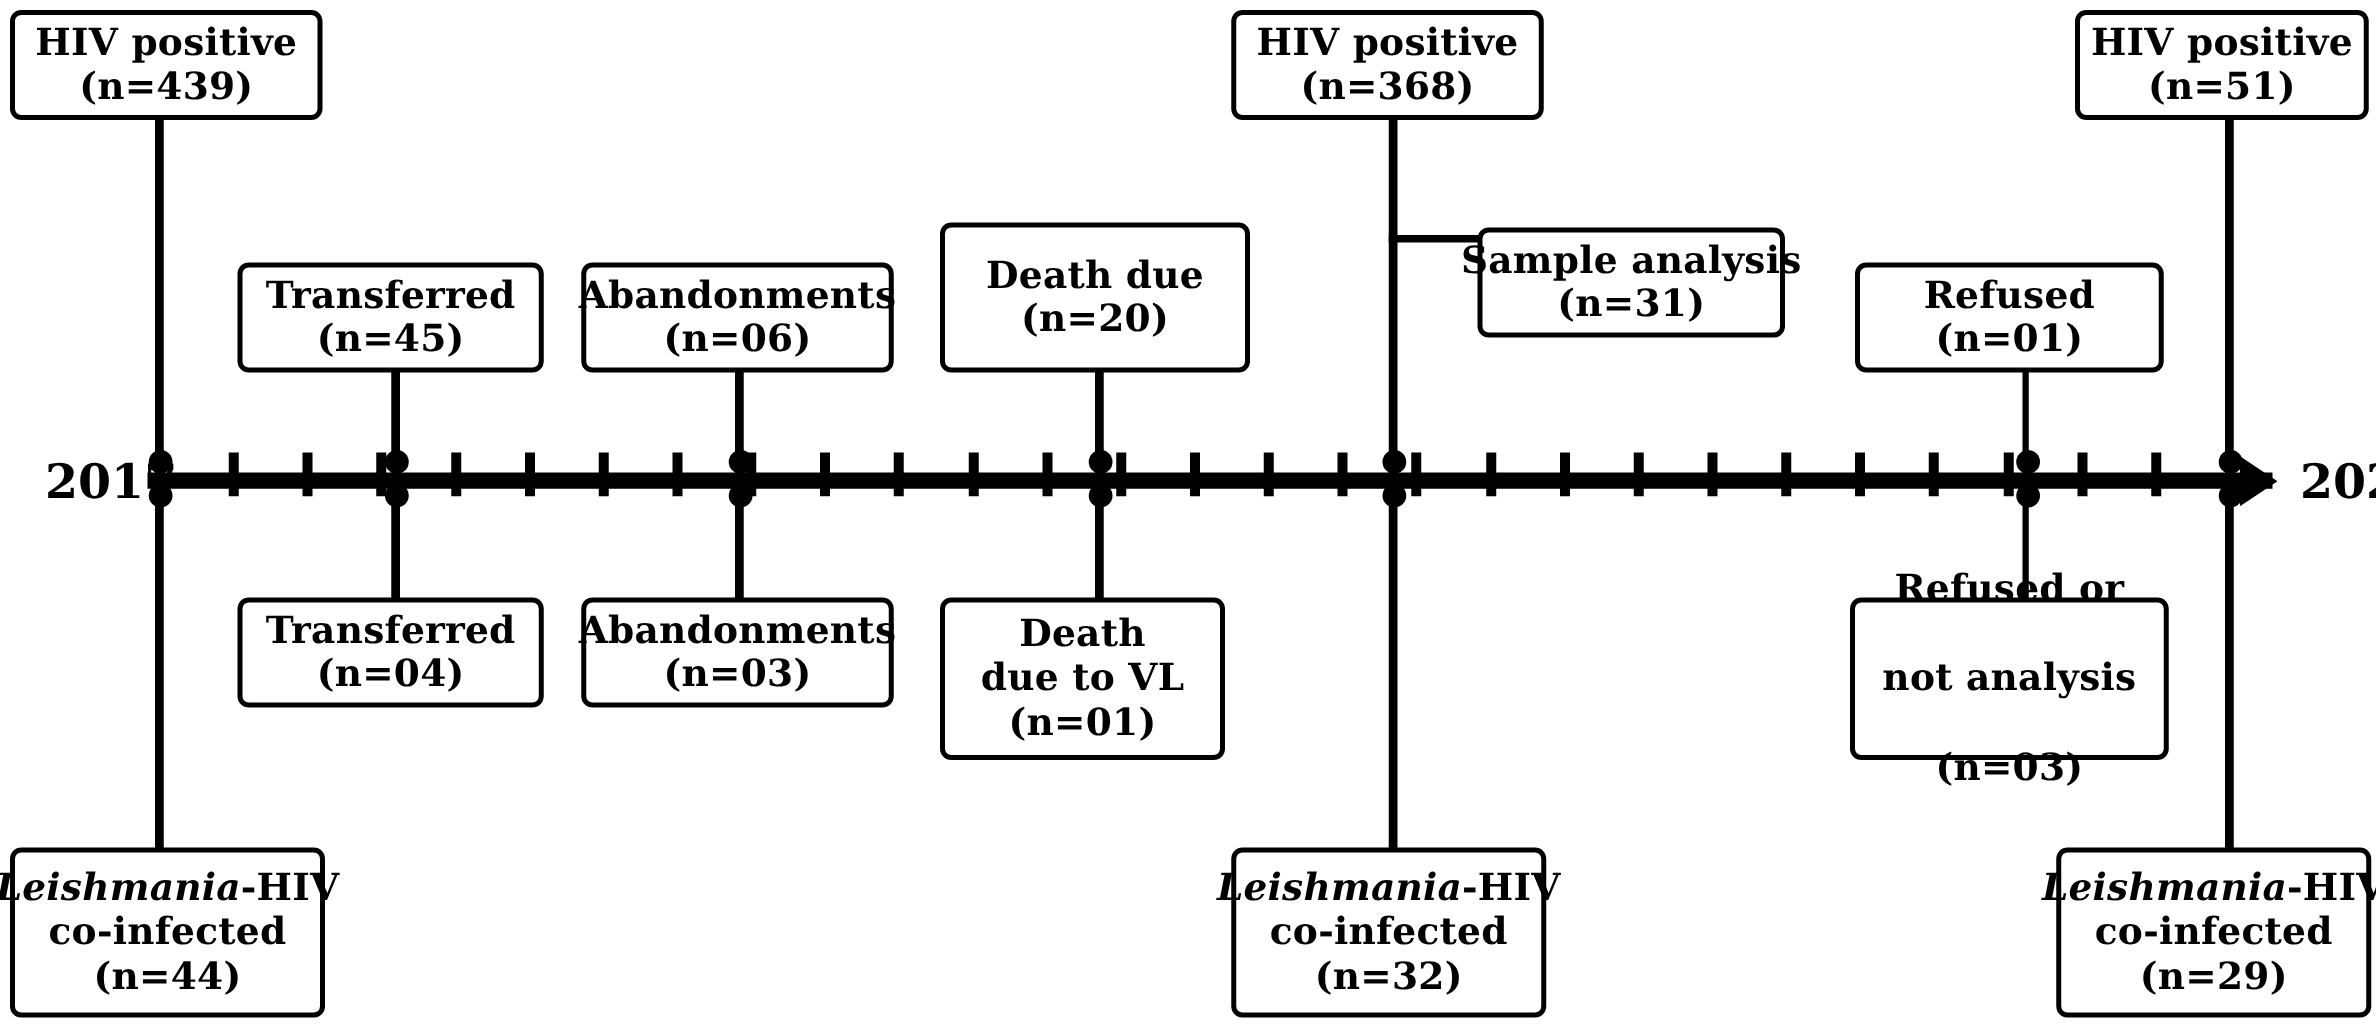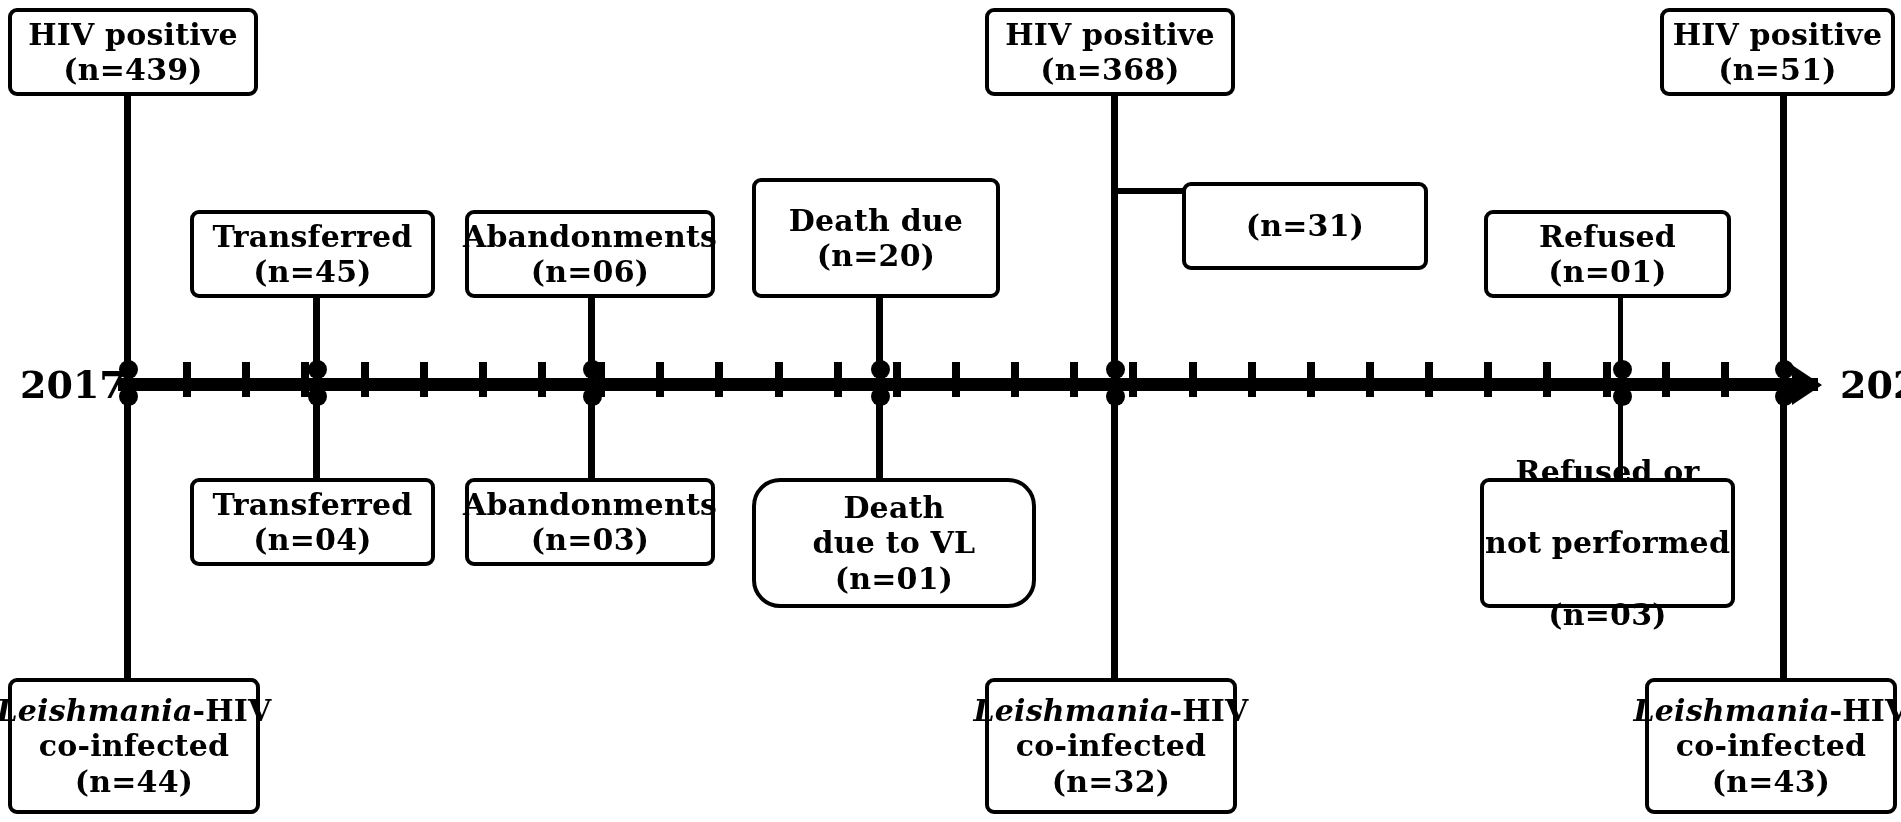--- a/index.html
+++ b/index.html
@@ -79,21 +79,21 @@
 </style>
 </head>
 <body>
 
 <div id="canvas">
 
   <div class="axis" style="left:118px; top:378px; width:1700px;"></div>
 
   <div class="arrow" style="left:1792px; top:365px;"></div>
 
-  <div class="axis-label" style="left:20px; top:362px;">2017</div>
+  <div class="axis-label" style="left:36px; top:362px;">2017</div>
 
   <div class="axis-label" style="left:1840px; top:362px;">2023</div>
 
   <div id="tick-layer">
       <div class="tick" style="left: 124px; top: 362px;"></div>
       <div class="tick" style="left: 183.143px; top: 362px;"></div>
       <div class="tick" style="left: 242.286px; top: 362px;"></div>
       <div class="tick" style="left: 301.429px; top: 362px;"></div>
       <div class="tick" style="left: 360.571px; top: 362px;"></div>
       <div class="tick" style="left: 419.714px; top: 362px;"></div>
@@ -184,61 +184,62 @@
     <span class="ln">Abandonments</span>
     <span class="ln">(n=06)</span>
   </div>
 
   <div class="box" style="left:752px; top:178px; width:248px; height:120px;">
     <span class="ln">Death due</span>
     <span class="ln">(n=20)</span>
   </div>
 
   <div class="box" style="left:1182px; top:182px; width:246px; height:88px;">
+    <span class="ln">Sample analysis</span>
     <span class="ln">(n=31)</span>
   </div>
 
   <div class="box" style="left:1484px; top:210px; width:247px; height:88px;">
     <span class="ln">Refused</span>
     <span class="ln">(n=01)</span>
   </div>
 
   <div class="box" style="left:190px; top:478px; width:245px; height:88px;">
     <span class="ln">Transferred</span>
     <span class="ln">(n=04)</span>
   </div>
 
   <div class="box" style="left:465px; top:478px; width:250px; height:88px;">
     <span class="ln">Abandonments</span>
     <span class="ln">(n=03)</span>
   </div>
 
-  <div class="box" style="left:752px; top:478px; width:284px; height:130px;border-radius:28px;">
+  <div class="box" style="left:752px; top:478px; width:228px; height:130px;">
     <span class="ln">Death</span>
     <span class="ln">due to VL</span>
     <span class="ln">(n=01)</span>
   </div>
 
   <div class="box" style="left:1480px; top:478px; width:255px; height:130px;gap:36px;">
     <span class="ln">Refused or</span>
-    <span class="ln">not performed</span>
+    <span class="ln">not analysis</span>
     <span class="ln">(n=03)</span>
   </div>
 
   <div class="box" style="left:8px; top:678px; width:252px; height:136px;">
     <span class="ln"><i class="sp">Leishmania</i><span>-HIV</span></span>
     <span class="ln">co-infected</span>
     <span class="ln">(n=44)</span>
   </div>
 
   <div class="box" style="left:985px; top:678px; width:252px; height:136px;">
     <span class="ln"><i class="sp">Leishmania</i><span>-HIV</span></span>
     <span class="ln">co-infected</span>
     <span class="ln">(n=32)</span>
   </div>
 
   <div class="box" style="left:1645px; top:678px; width:252px; height:136px;">
     <span class="ln"><i class="sp">Leishmania</i><span>-HIV</span></span>
     <span class="ln">co-infected</span>
-    <span class="ln">(n=43)</span>
+    <span class="ln">(n=29)</span>
   </div>
 
 </div>
 
 </body></html>

